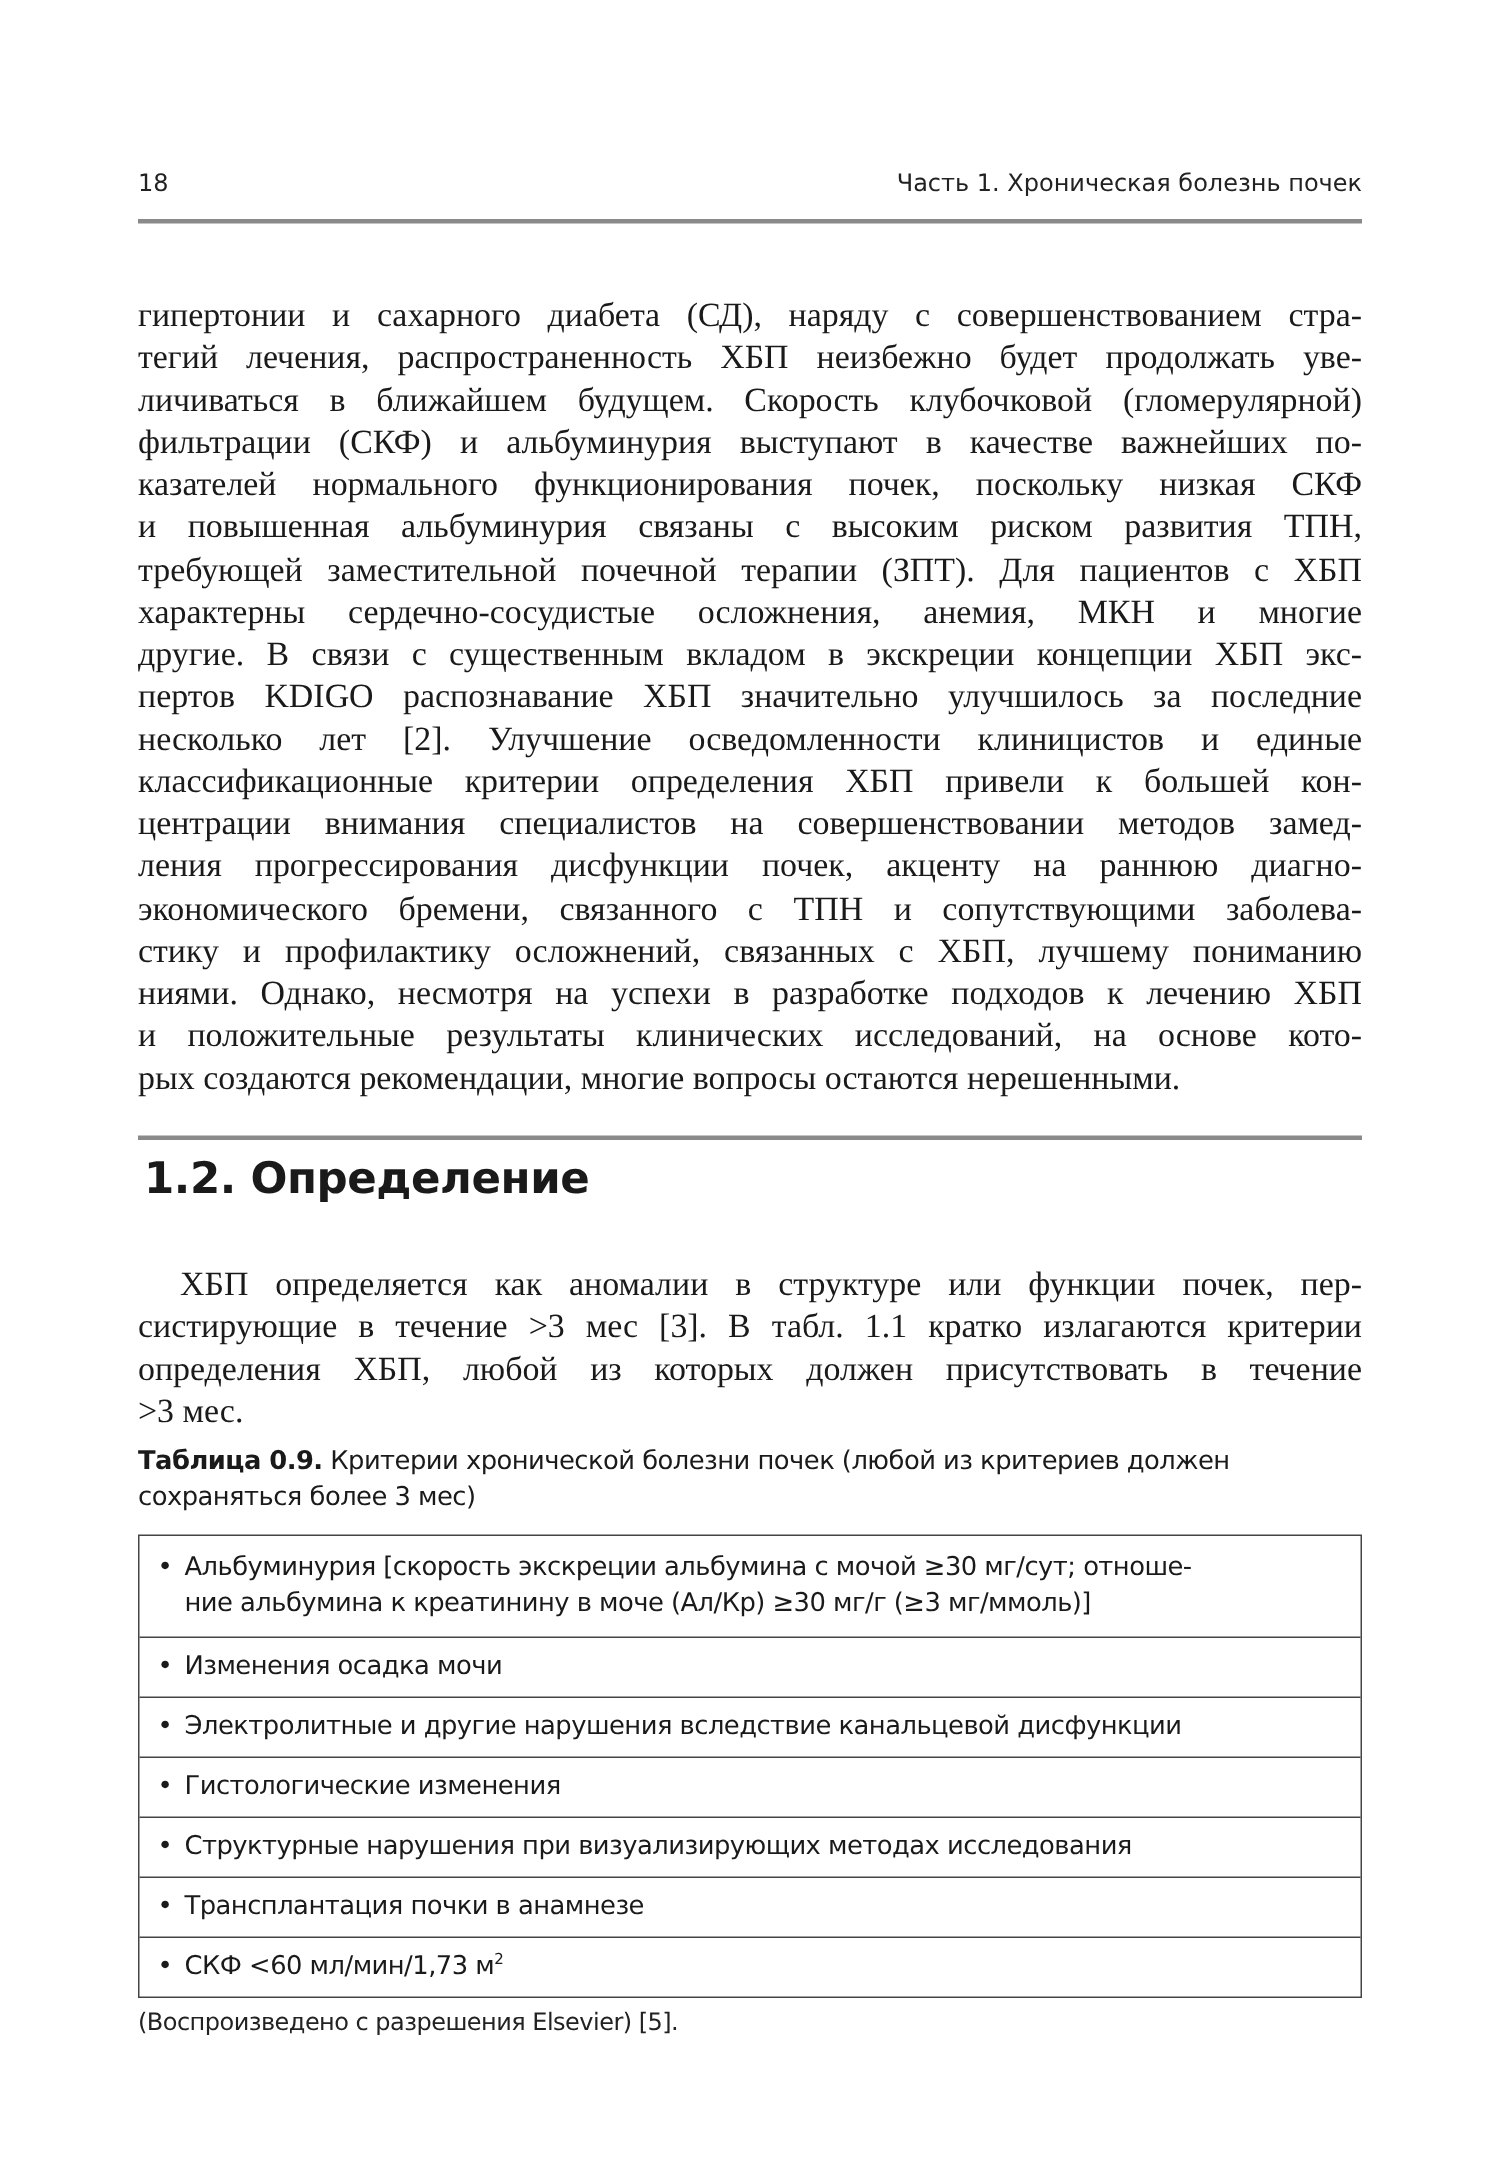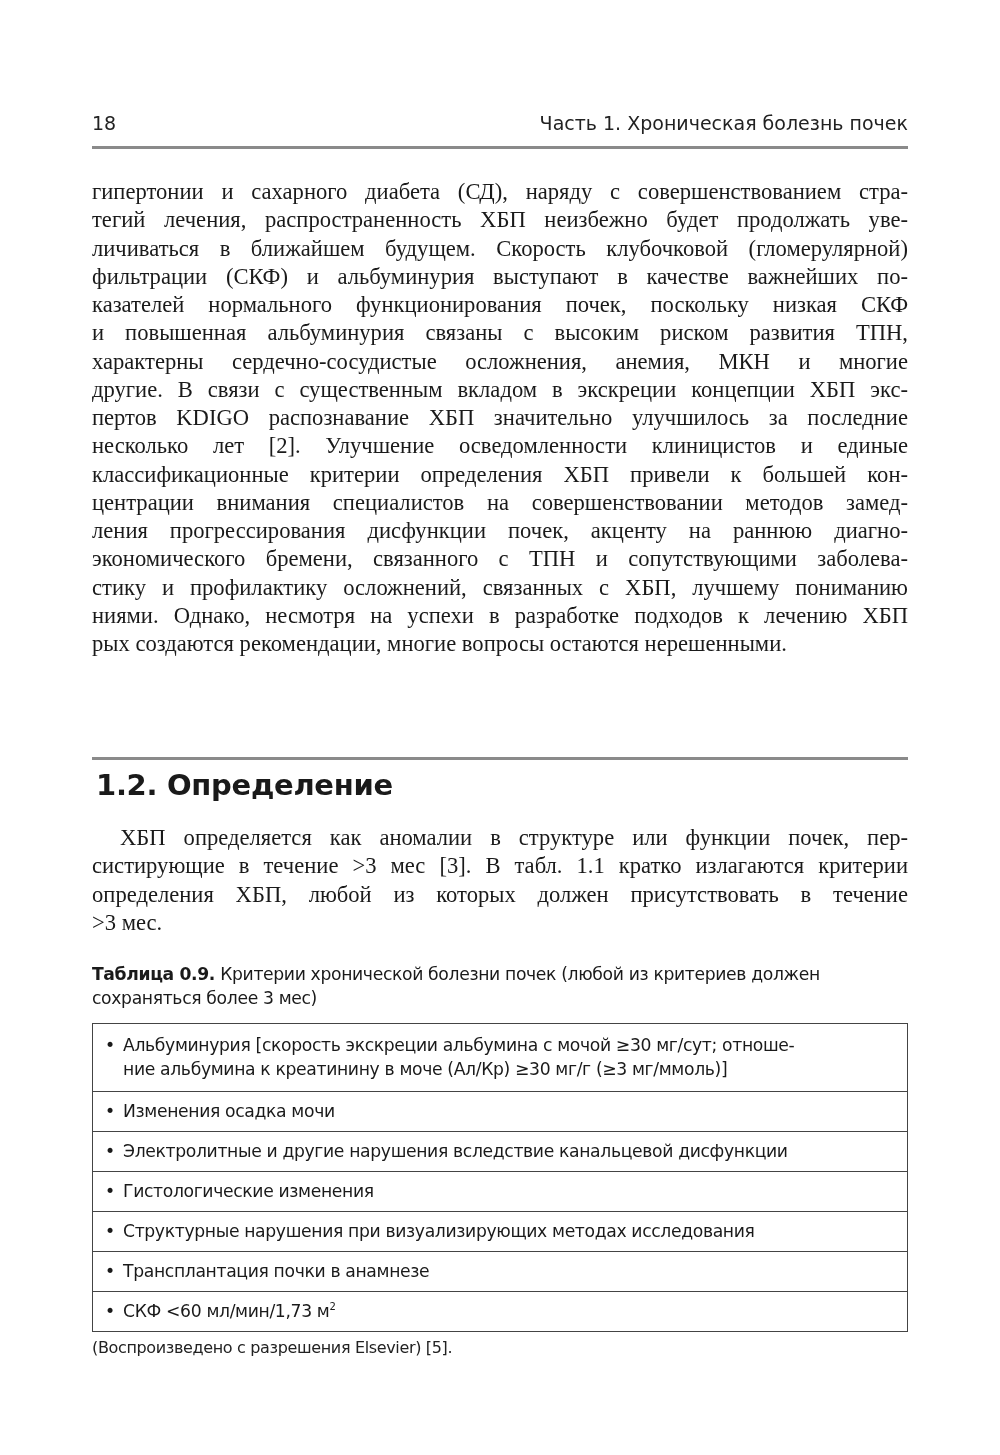--- a/index.html
+++ b/index.html
@@ -1,27 +1,27 @@
 <!DOCTYPE html>
 <html><head>
   <meta charset="utf-8">
   <style>
     html, body { margin: 0; padding: 0; background: #ffffff; }
     body { width: 1000px; height: 1455px; position: relative; overflow: hidden; color: #1a1a1a; }
     .page { position: absolute; left: 92px; top: 0; width: 816px; }
 
     .running-header { position: absolute; top: 112px; left: 0; width: 816px; height: 30px;
-      font-family: "DejaVu Sans", sans-serif; font-size: 19px; color: #222; }
+      font-family: "DejaVu Sans", sans-serif; font-size: 16px; color: #222; }
     .running-header .pn { position: absolute; left: 0; top: 0; }
     .running-header .rt { position: absolute; right: 0; top: 0; }
     .header-rule { position: absolute; top: 146px; left: 0; width: 816px; height: 3px; background: #8a8a8a; }
 
     .body-text { position: absolute; left: 0; width: 816px;
       font-family: "Liberation Serif", serif; font-size: 22.6px; line-height: 28.25px;
-      text-align: justify; color: #1a1a1a; }
+      text-align: justify; color: #1a1a1a; margin-top: 18px; }
     .body-text .ln { display: block; text-align: justify; text-align-last: justify; white-space: nowrap; }
     .body-text .ln.last { text-align-last: left; }
     .body-text .ln.indent { padding-left: 28px; }
 
     .section-rule { position: absolute; top: 757px; left: 0; width: 816px; height: 3px; background: #8a8a8a; }
     .section-title { position: absolute; top: 764px; left: 0;
       font-family: "DejaVu Sans", sans-serif; font-weight: bold; font-size: 29px; color: #1a1a1a; letter-spacing: -0.3px; }
 
     .table-caption { position: absolute; top: 962px; left: 0; width: 816px;
       font-family: "DejaVu Sans", sans-serif; font-size: 17.2px; line-height: 24px; color: #1a1a1a; letter-spacing: -0.35px; }
@@ -52,30 +52,32 @@
   </div>
   <div class="header-rule"></div>
 
   <div class="body-text" style="top:178px;">
     <span class="ln">гипертонии и сахарного диабета (СД), наряду с совершенствованием стра-</span>
     <span class="ln">тегий лечения, распространенность ХБП неизбежно будет продолжать уве-</span>
     <span class="ln">личиваться в ближайшем будущем. Скорость клубочковой (гломерулярной)</span>
     <span class="ln">фильтрации (СКФ) и альбуминурия выступают в качестве важнейших по-</span>
     <span class="ln">казателей нормального функционирования почек, поскольку низкая СКФ</span>
     <span class="ln">и повышенная альбуминурия связаны с высоким риском развития ТПН,</span>
+    <span class="ln">требующей заместительной почечной терапии (ЗПТ). Для пациентов с ХБП</span>
     <span class="ln">характерны сердечно-сосудистые осложнения, анемия, МКН и многие</span>
     <span class="ln">другие. В связи с существенным вкладом в экскреции концепции ХБП экс-</span>
     <span class="ln">пертов KDIGO распознавание ХБП значительно улучшилось за последние</span>
     <span class="ln">несколько лет [2]. Улучшение осведомленности клиницистов и единые</span>
     <span class="ln">классификационные критерии определения ХБП привели к большей кон-</span>
     <span class="ln">центрации внимания специалистов на совершенствовании методов замед-</span>
     <span class="ln">ления прогрессирования дисфункции почек, акценту на раннюю диагно-</span>
     <span class="ln">экономического бремени, связанного с ТПН и сопутствующими заболева-</span>
     <span class="ln">стику и профилактику осложнений, связанных с ХБП, лучшему пониманию</span>
     <span class="ln">ниями. Однако, несмотря на успехи в разработке подходов к лечению ХБП</span>
+    <span class="ln">и положительные результаты клинических исследований, на основе кото-</span>
     <span class="ln last">рых создаются рекомендации, многие вопросы остаются нерешенными.</span>
   </div>
 
   <div class="section-rule"></div>
   <h2 class="section-title" style="margin:4px;">1.2. Определение</h2>
 
   <div class="body-text" style="top:824px;">
     <span class="ln indent">ХБП определяется как аномалии в структуре или функции почек, пер-</span>
     <span class="ln">систирующие в течение &gt;3 мес [3]. В табл. 1.1 кратко излагаются критерии</span>
     <span class="ln">определения ХБП, любой из которых должен присутствовать в течение</span>

